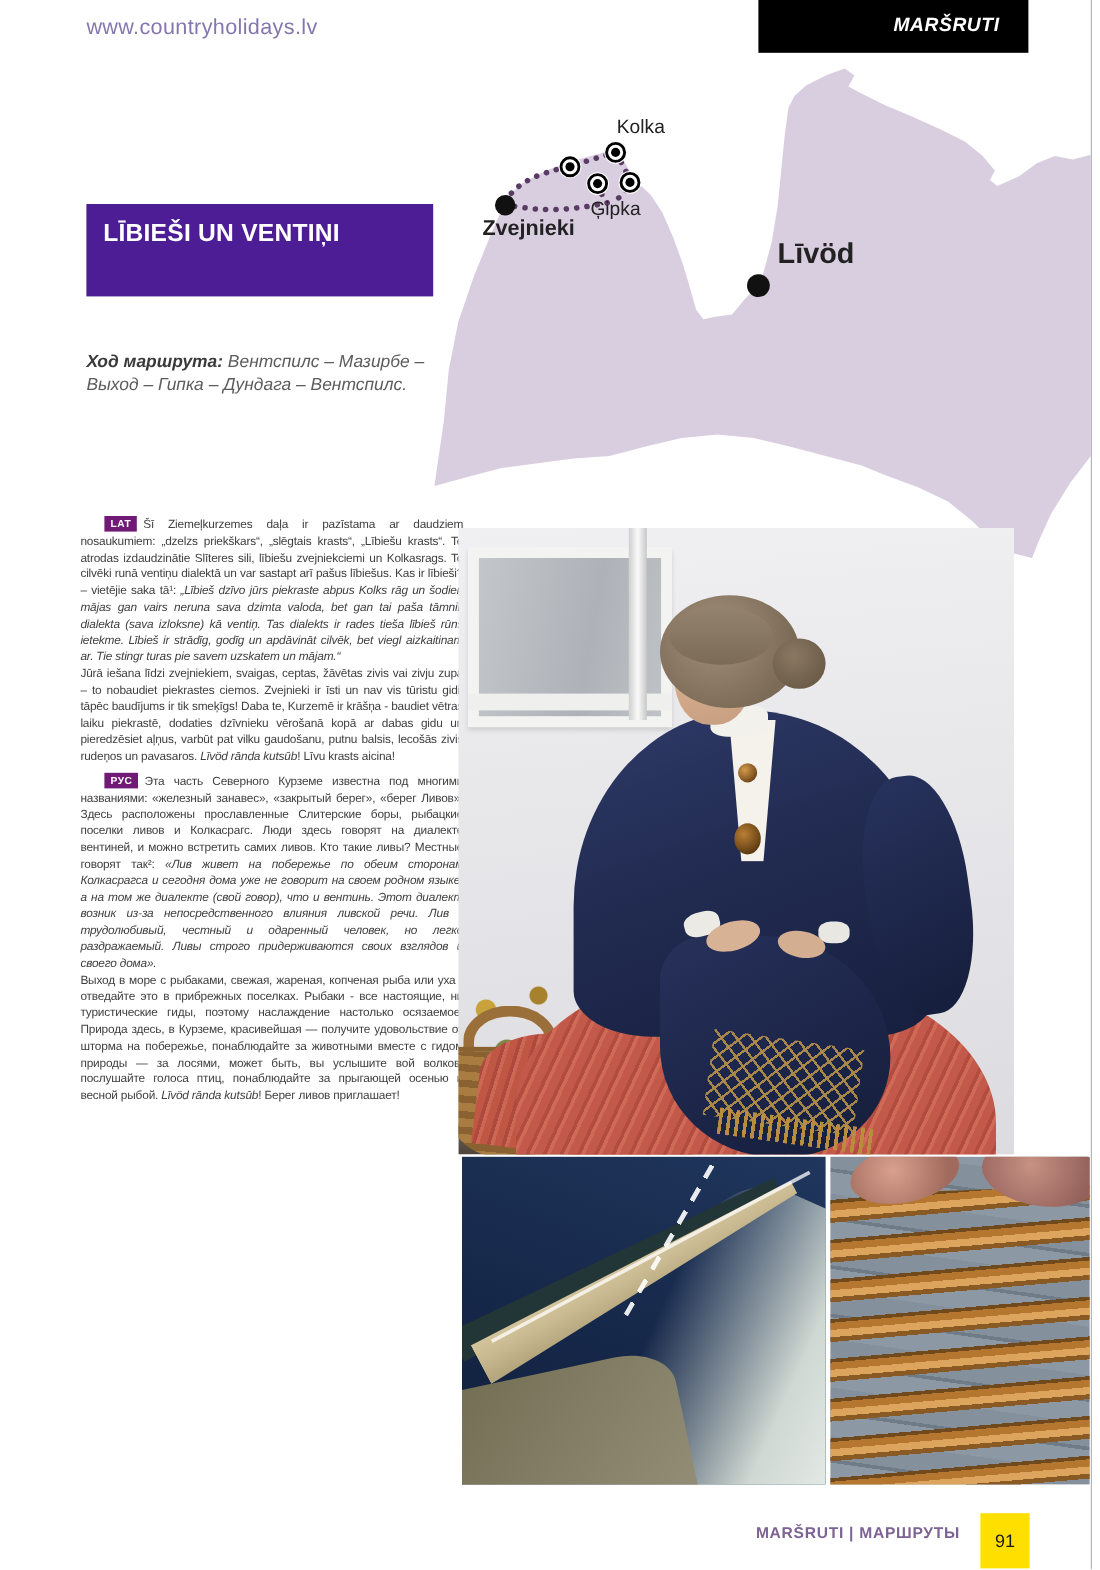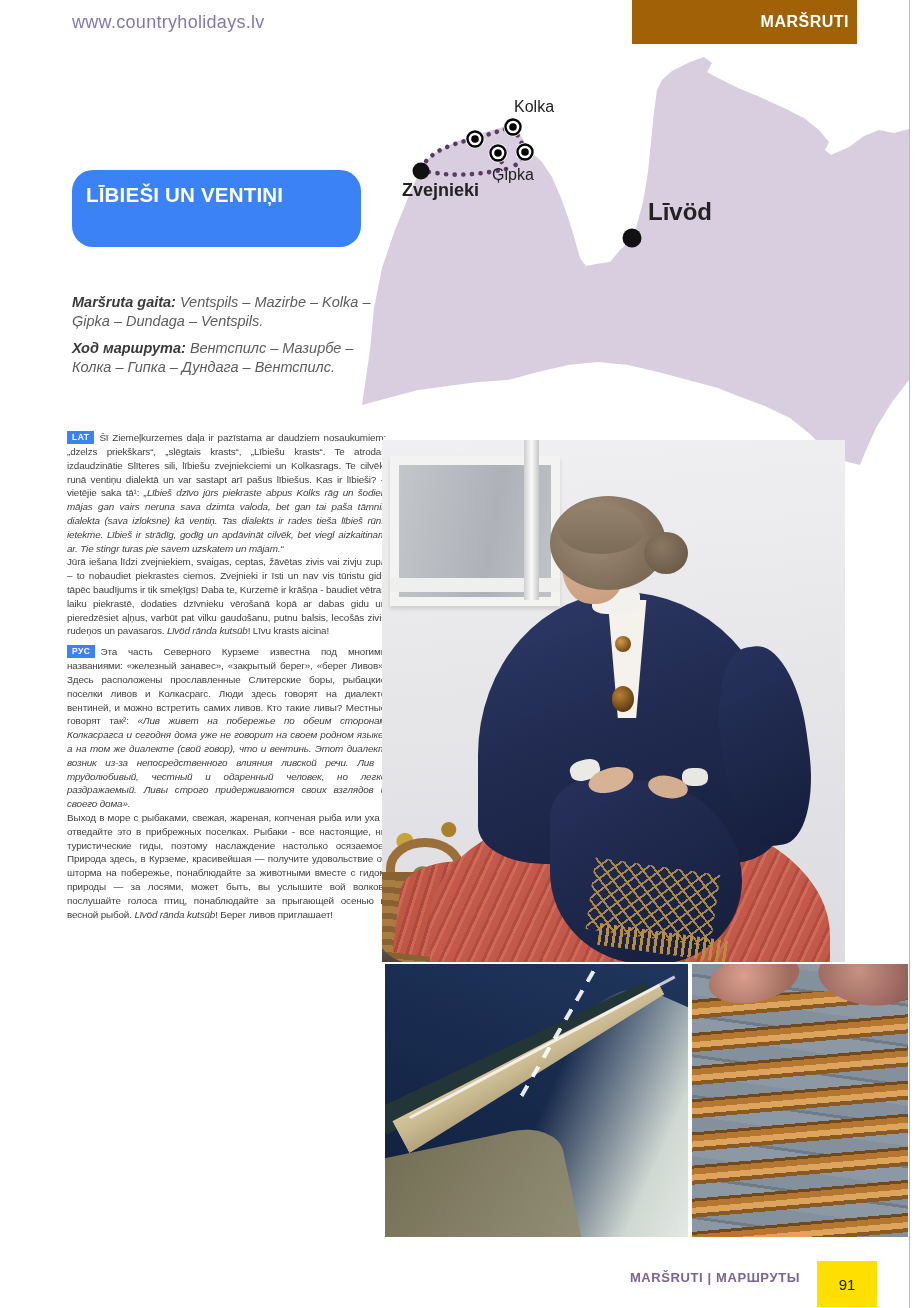--- a/index.html
+++ b/index.html
@@ -3,49 +3,49 @@
 <meta charset="utf-8">
 <style>
   * { margin:0; padding:0; box-sizing:border-box; }
   html,body { background:#ffffff; }
   body { font-family:"Liberation Sans", sans-serif; }
   .page { position:relative; width:917px; height:1308px; background:#ffffff; overflow:hidden; margin:0 auto; }
   .abs { position:absolute; }
 
   
   .url { left:72px; top:12px; font-size:18px; letter-spacing:.3px; color:#8577ad; text-decoration:none; font-weight:400; }
-  .badge { left:632px; top:0; width:225px; height:44px; background:#a16207; color:#fff;
-           display:flex; align-items:center; justify-content:flex-end; padding-right:8px;
-           font-size:16px; font-weight:bold; letter-spacing:.5px; }
+  .badge { left:632px; top:0; width:225px; height:44px; background:#000000; color:#fff;
+           display:flex; align-items:center; justify-content:flex-end; padding-right:24px;
+           font-size:16px; font-weight:bold; letter-spacing:.5px;font-style:italic; }
 
   
   .map-svg { left:360px; top:50px; width:549px; height:420px; }
   .map-label { color:#222; white-space:nowrap; }
   .lbl-kolka { left:514px; top:98px; font-size:16px; }
   .lbl-gipka { left:492px; top:166px; font-size:16px; }
   .lbl-ventspils { left:402px; top:180px; font-size:18px; font-weight:bold; }
   .lbl-riga { left:648px; top:198px; font-size:24px; font-weight:bold; }
 
   
-  .title-box { left:72px; top:170px; width:289px; height:77px; background:#3b82f6; color:#fff;
-               padding:11px 0 0 14px; font-weight:bold; font-size:20.5px; line-height:27px; letter-spacing:.2px;border-radius:21px; }
+  .title-box { left:72px; top:170px; width:289px; height:77px; background:#4c1d95; color:#fff;
+               padding:11px 0 0 14px; font-weight:bold; font-size:20.5px; line-height:27px; letter-spacing:.2px; }
 
   
   .route { left:72px; top:293px; width:312px; font-style:italic; font-size:14.5px; line-height:18.5px; }
   .route p { margin-bottom:9px; }
   .route-label { font-weight:bold; color:#3a3a3a; }
   .route-val { color:#5c5c5c; }
 
   
   .article { left:67px; top:431px; width:319px; color:#404040; font-size:9.9px; line-height:13.8px;
              text-align:justify; letter-spacing:-0.15px; }
   .article p.second { margin-top:0; }
   .article p.rus-start { margin-top:7px; }
-  .tagchip { display:inline-block; background:#3b82f6; color:#fff; font-weight:bold; font-size:8.5px;
-             line-height:11px; padding:1px 5px; margin-right:5px; position:relative; top:-1px; letter-spacing:.5px; }
+  .tagchip { display:inline-block; background:#701a75; color:#fff; font-weight:bold; font-size:8.5px;
+             line-height:11px; padding:1px 5px; margin-right:5px; position:relative; top:-1px; letter-spacing:.5px;margin-left:20px; }
   .it { font-style:italic; }
 
   .footnotes { left:70px; top:1068px; width:300px; color:#3f3f3f; font-size:10.3px; line-height:15px; }
 
   
   .photo { overflow:hidden; }
   .portrait { left:382px; top:440px; width:463px; height:522px; background:linear-gradient(175deg,#f0f0f2 0%,#e7e7ea 45%,#dcdce0 100%); }
   .pw { position:absolute; }
   .window { left:8px; top:16px; width:170px; height:150px; border:9px solid #f3f3f1;
             background:linear-gradient(100deg,#c3c6ca 0%,#aeb2b8 60%,#bfc3c7 100%); box-shadow:0 3px 4px rgba(0,0,0,.12); }
@@ -123,21 +123,21 @@
     background:repeating-linear-gradient(177deg, transparent 0 5px, #704a1c 5px 8px, #b57630 8px 14px,
                #dca45c 14px 20px, #8a5a24 20px 24px, transparent 24px 33px); }
   .fish-head1 { left:16px; top:-10px; width:92px; height:48px; border-radius:50%; transform:rotate(-12deg);
                 background:radial-gradient(circle at 40% 40%, #d9a08e, #a06b5c 75%); }
   .fish-head2 { left:126px; top:-14px; width:100px; height:55px; border-radius:50%; transform:rotate(8deg);
                 background:radial-gradient(circle at 40% 40%, #c79183, #93605a 75%); }
 
   
   .footer-label { left:520px; top:1270px; width:280px; text-align:right; color:#7d6394;
                   font-size:13px; font-weight:bold; letter-spacing:.6px; }
-  .pagenum { left:817px; top:1261px; width:60px; height:46px; background:#ffdf00; color:#1a1a1a;
+  .pagenum { left:817px; top:1261px; width:41px; height:46px; background:#ffdf00; color:#1a1a1a;
              display:flex; align-items:center; justify-content:center; font-size:15px; }
   .trim { left:909px; top:0; width:1px; height:1308px; background:#b6b6b6; }
 </style>
 </head>
 <body>
 
 <div class="page">
 
   <a class="abs url" href="#">www.countryholidays.lv</a>
   <div class="abs badge">MARŠRUTI</div>
@@ -188,22 +188,21 @@
   <div class="abs map-label lbl-kolka">Kolka</div>
   <div class="abs map-label lbl-gipka">Ģipka</div>
   <div class="abs map-label lbl-ventspils">Zvejnieki</div>
   <div class="abs map-label lbl-riga">Līvöd</div>
 
   <div class="abs title-box">
     <div>LĪBIEŠI UN VENTIŅI</div>
   </div>
 
   <div class="abs route">
-    <p><span class="route-label">Maršruta gaita:</span> <span class="route-val">Ventspils – Mazirbe – Kolka – Ģipka – Dundaga – Ventspils.</span></p>
-    <p><span class="route-label">Ход маршрута:</span> <span class="route-val">Вентспилс – Мазирбе – Колка – Гипка – Дундага – Вентспилс.</span></p>
+    <p><span class="route-label">Ход маршрута:</span> <span class="route-val">Вентспилс – Мазирбе – Выход – Гипка – Дундага – Вентспилс.</span></p>
   </div>
 
   <div class="abs article">
     <p><span class="tagchip">LAT</span><span>Šī Ziemeļkurzemes daļa ir pazīstama ar daudziem nosaukumiem: „dzelzs priekškars“, „slēgtais krasts“, „Lībiešu krasts“. Te atrodas izdaudzinātie Slīteres sili, lībiešu zvejniekciemi un Kolkasrags. Te cilvēki runā ventiņu dialektā un var sastapt arī pašus lībiešus. Kas ir lībieši? – vietējie saka tā¹: </span><span class="it">„Lībieš dzīvo jūrs piekraste abpus Kolks rāg un šodien mājas gan vairs neruna sava dzimta valoda, bet gan tai paša tāmnik dialekta (sava izloksne) kā ventiņ. Tas dialekts ir rades tieša lībieš rūns ietekme. Lībieš ir strādīg, godīg un apdāvināt cilvēk, bet viegl aizkaitinam ar. Tie stingr turas pie savem uzskatem un mājam.“</span></p>
     <p class="second"><span>Jūrā iešana līdzi zvejniekiem, svaigas, ceptas, žāvētas zivis vai zivju zupa – to nobaudiet piekrastes ciemos. Zvejnieki ir īsti un nav vis tūristu gidi, tāpēc baudījums ir tik smeķīgs! Daba te, Kurzemē ir krāšņa - baudiet vētras laiku piekrastē, dodaties dzīvnieku vērošanā kopā ar dabas gidu un pieredzēsiet aļņus, varbūt pat vilku gaudošanu, putnu balsis, lecošās zivis rudeņos un pavasaros. </span><span class="it">Līvöd rānda kutsūb</span><span>! Līvu krasts aicina!</span></p>
     <p class="rus-start"><span class="tagchip">РУС</span><span>Эта часть Северного Курземе известна под многими названиями: «железный занавес», «закрытый берег», «берег Ливов». Здесь расположены прославленные Слитерские боры, рыбацкие поселки ливов и Колкасрагс. Люди здесь говорят на диалекте вентиней, и можно встретить самих ливов. Кто такие ливы? Местные говорят так²: </span><span class="it">«Лив живет на побережье по обеим сторонам Колкасрагса и сегодня дома уже не говорит на своем родном языке, а на том же диалекте (свой говор), что и вентинь. Этот диалект возник из-за непосредственного влияния ливской речи. Лив - трудолюбивый, честный и одаренный человек, но легко раздражаемый. Ливы строго придерживаются своих взглядов и своего дома».</span></p>
     <p class="second"><span>Выход в море с рыбаками, свежая, жареная, копченая рыба или уха - отведайте это в прибрежных поселках. Рыбаки - все настоящие, ни туристические гиды, поэтому наслаждение настолько осязаемое! Природа здесь, в Курземе, красивейшая — получите удовольствие от шторма на побережье, понаблюдайте за животными вместе с гидом природы — за лосями, может быть, вы услышите вой волков, послушайте голоса птиц, понаблюдайте за прыгающей осенью и весной рыбой. </span><span class="it">Līvöd rānda kutsūb</span><span>! Берег ливов приглашает!</span></p>
   </div>
 
 

